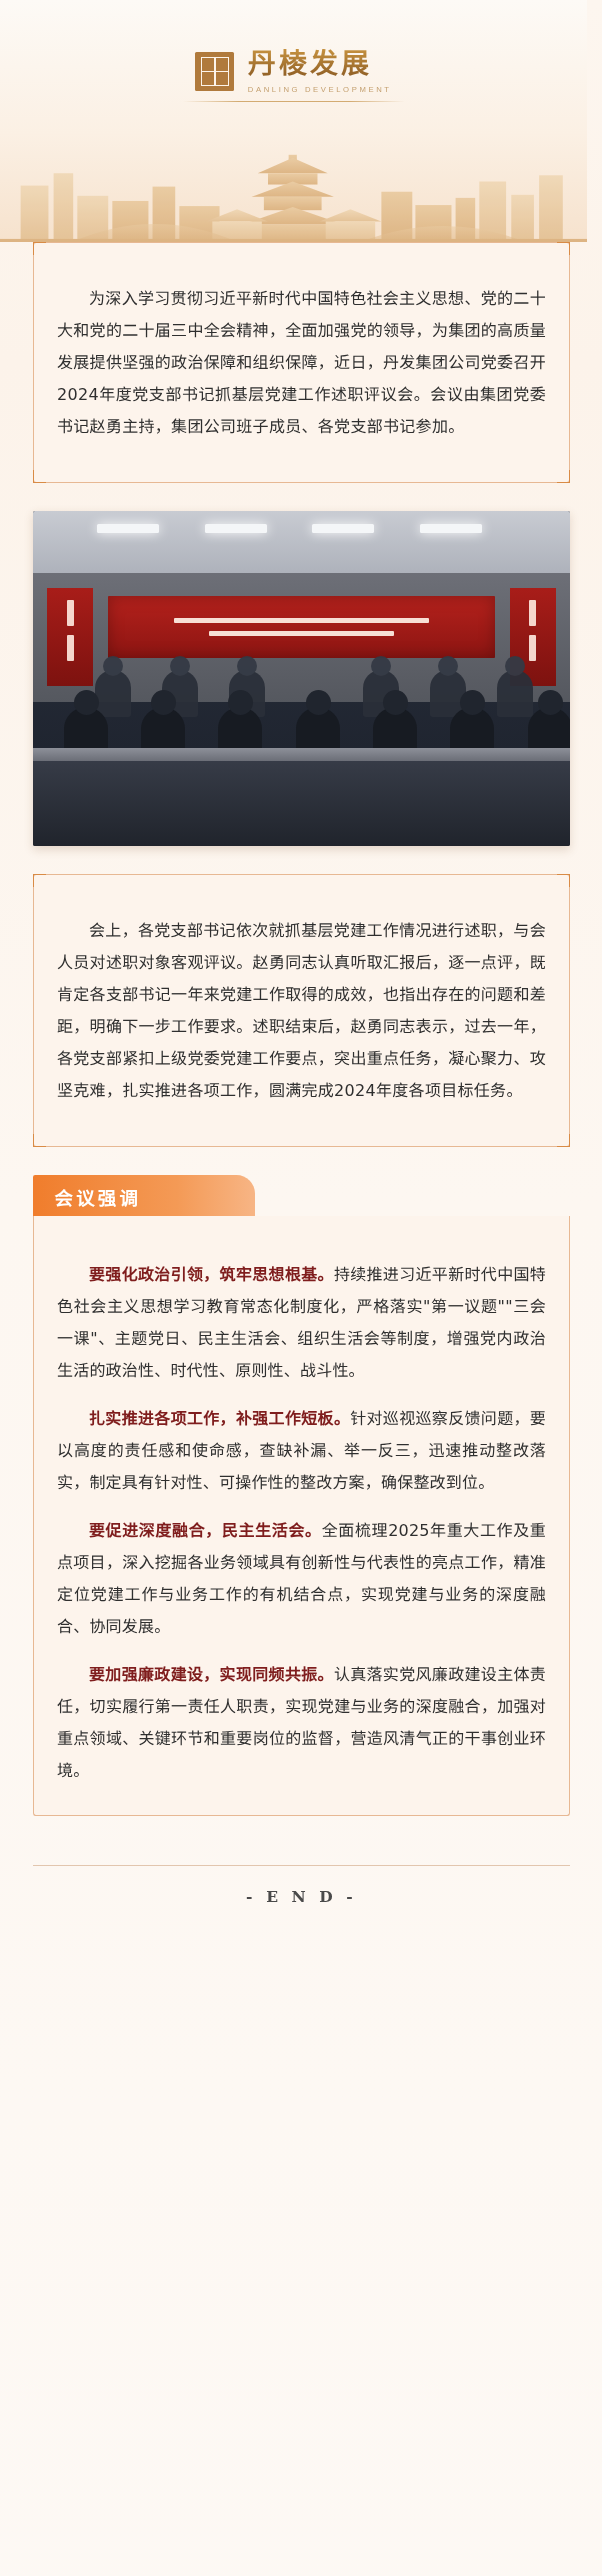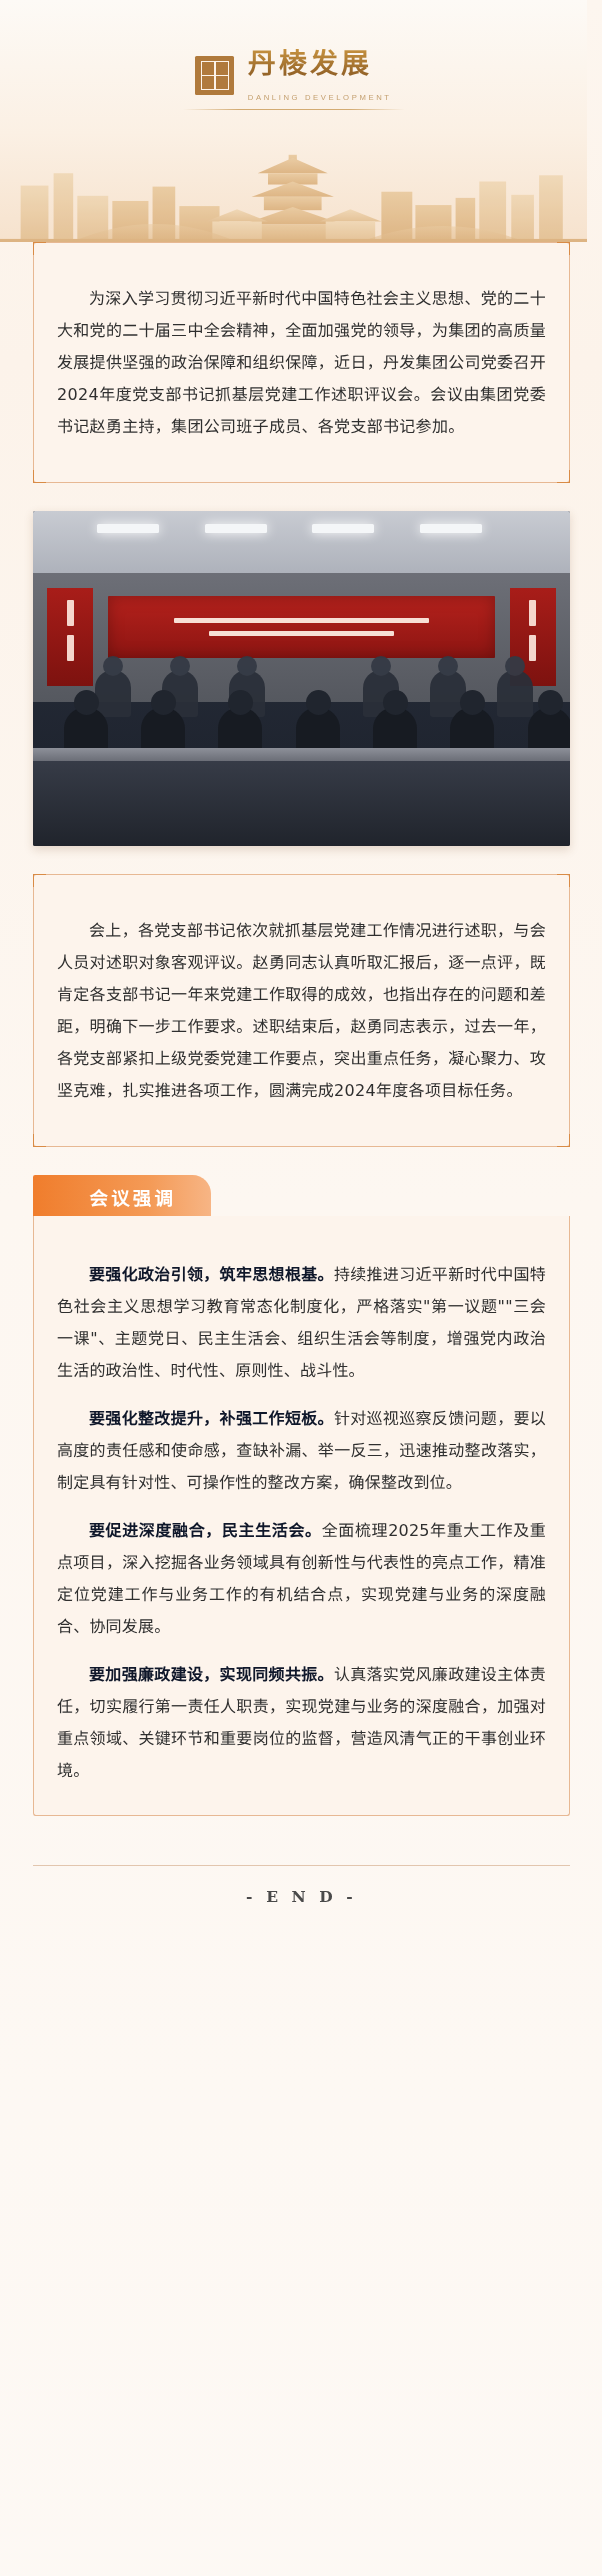--- a/index.html
+++ b/index.html
@@ -82,21 +82,21 @@
     font-weight: bold;
     letter-spacing: 3.1px;
     color: #9d6a2e;
     line-height: 1.1;
     background: linear-gradient(180deg, #c5913f 0%, #8a5a23 100%);
     -webkit-background-clip: text;
     background-clip: text;
     color: transparent;
   }
   .title-en {
-    margin-top: 13px;
+    margin-top: 5px;
     font-size: 7.7px;
     letter-spacing: 2.6px;
     color: #c4a070;
     font-family: "Liberation Sans", sans-serif;
   }
   .title-rule {
     margin: 7.2px auto 0;
     width: 222px;
     height: 1px;
     background: linear-gradient(90deg, rgba(196,160,112,0) 0%, #d3ab72 25%, #d3ab72 75%, rgba(196,160,112,0) 100%);
@@ -244,28 +244,27 @@
 
   
   .section-banner {
     margin: 0 33px 0;
     position: relative;
     height: 47px;
   }
   .section-banner .bar {
     position: absolute;
     left: 0; top: 0;
-    width: 178px;
+    width: 222px;
     height: 44px;
     background: linear-gradient(90deg, #f07d2c 0%, #f49a56 65%, #f7b585 100%);
     border-radius: 2.1px 18.5px 2.1px 2.1px;
     display: flex;
     align-items: center;
     padding-left: 21.6px;
-    justify-content: center;
   }
   .section-banner .bar span {
     font-family: "DejaVu Serif", "Liberation Serif", serif;
     font-size: 18.5px;
     font-weight: bold;
     color: #ffffff;
     letter-spacing: 3.1px;
   }
 
   .points-card {
@@ -282,21 +281,21 @@
     font-size: 16px;
     line-height: 2.0;
     color: #2f2f2f;
     text-align: justify;
     text-indent: 2em;
     margin-bottom: 3.1px;
     letter-spacing: 0.2px;
   }
   .point b {
     font-weight: bold;
-    color: #0f172a;
+    color: #7f1d1d;
   }
 
   
   .footer {
     margin-top: 20.6px;
     text-align: center;
     padding: 20.6px 0 10.3px;
   }
   .footer-rule {
     width: 537px;
@@ -451,21 +450,21 @@
   </div>
 
   <div class="points-card">
     <span class="corner c-bl"></span>
     <span class="corner c-br"></span>
 
     <p class="point">
       <b>要强化政治引领，筑牢思想根基。</b><span>持续推进习近平新时代中国特色社会主义思想学习教育常态化制度化，严格落实"第一议题""三会一课"、主题党日、民主生活会、组织生活会等制度，增强党内政治生活的政治性、时代性、原则性、战斗性。</span>
     </p>
     <p class="point">
-      <b>要强化整改提升，补强工作短板。</b><span>针对巡视巡察反馈问题，要以高度的责任感和使命感，查缺补漏、举一反三，迅速推动整改落实，制定具有针对性、可操作性的整改方案，确保整改到位。</span>
+      <b>扎实推进各项工作，补强工作短板。</b><span>针对巡视巡察反馈问题，要以高度的责任感和使命感，查缺补漏、举一反三，迅速推动整改落实，制定具有针对性、可操作性的整改方案，确保整改到位。</span>
     </p>
     <p class="point">
       <b>要促进深度融合，民主生活会。</b><span>全面梳理2025年重大工作及重点项目，深入挖掘各业务领域具有创新性与代表性的亮点工作，精准定位党建工作与业务工作的有机结合点，实现党建与业务的深度融合、协同发展。</span>
     </p>
     <p class="point">
       <b>要加强廉政建设，实现同频共振。</b><span>认真落实党风廉政建设主体责任，切实履行第一责任人职责，实现党建与业务的深度融合，加强对重点领域、关键环节和重要岗位的监督，营造风清气正的干事创业环境。</span>
     </p>
   </div>
 
   <div class="footer">

